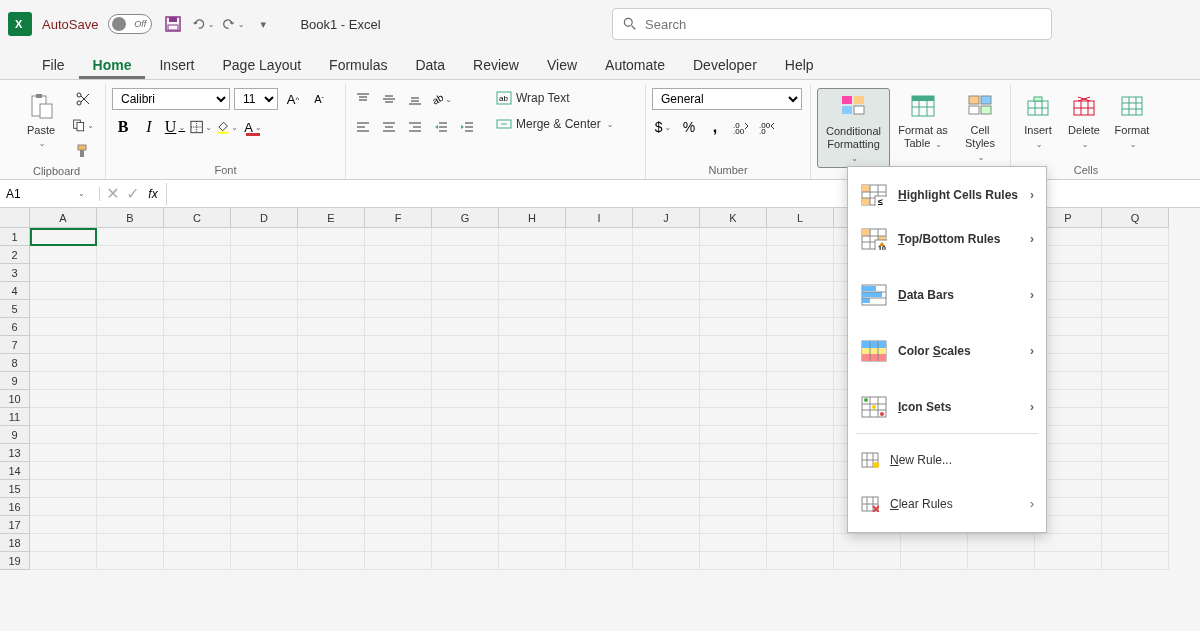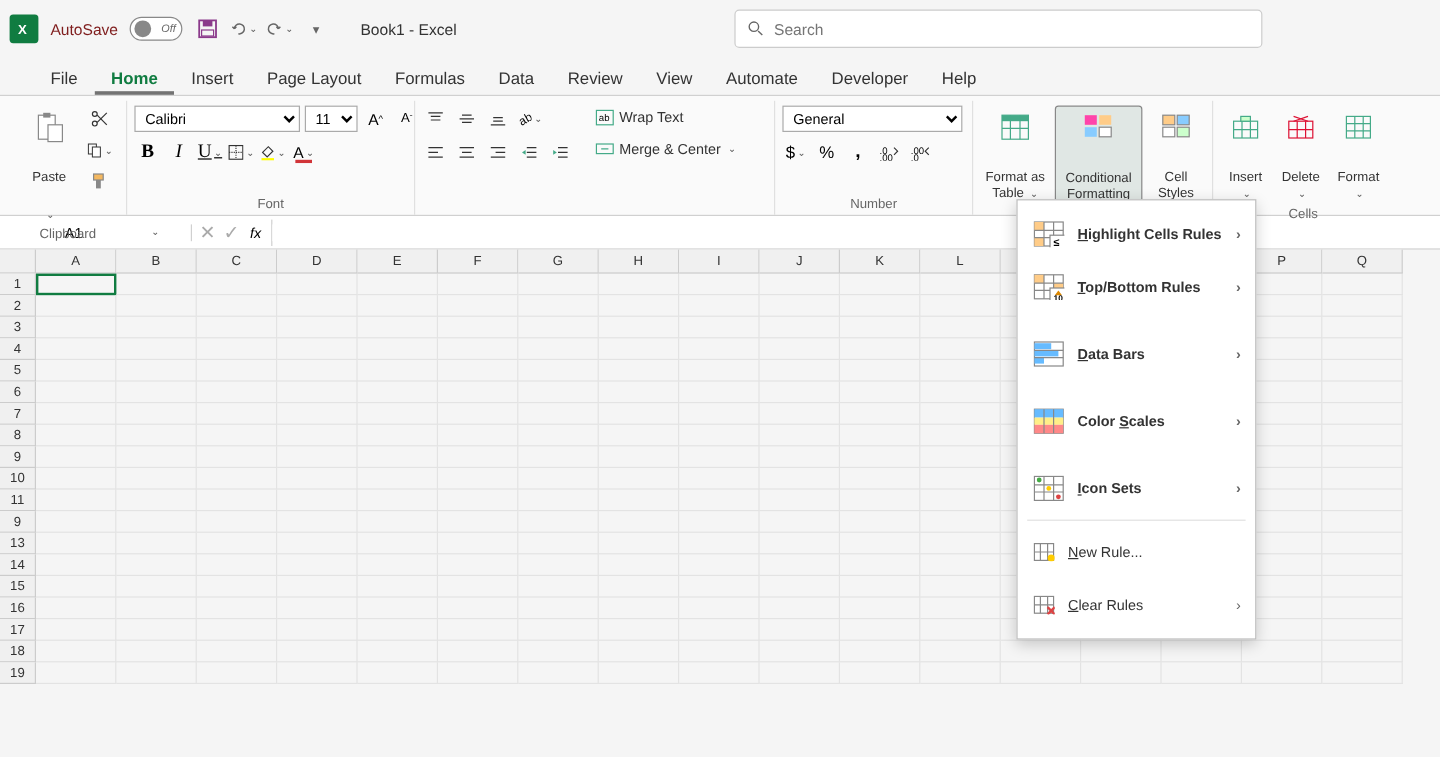--- a/index.html
+++ b/index.html
@@ -23,33 +23,33 @@
 .tabs { display:flex; gap:0; padding:0 28px; height:32px; align-items:flex-end; border-bottom:1px solid #d0d0d0; background:#f5f5f5;}
 .tab { padding:6px 14px; font-size:14px; color:#333; cursor:pointer; }
 .tab.active { border-bottom:3px solid #737373; color:#107c41; font-weight:600; padding-bottom:3px;}
 
 
 .ribbon { display:flex; height:100px; background:#fafafa; border-bottom:1px solid #d0d0d0; padding:4px 8px 0 8px; }
 .group { display:flex; flex-direction:column; border-right:1px solid #e0e0e0; padding:0 6px; }
 .group-body { flex:1; display:flex; gap:4px; align-items:flex-start; padding-top:4px;}
 .group-label { font-size:11px; color:#666; text-align:center; padding:3px 0; position:relative; }
 
-.vbtn { display:flex; flex-direction:column; align-items:center; gap:20px; padding:2px 4px; cursor:pointer; border-radius:3px; min-width:54px;}
+.vbtn { display:flex; flex-direction:column; align-items:center; gap:2px; padding:2px 4px; cursor:pointer; border-radius:3px; min-width:54px;}
 .vbtn.active { background:#e0e7e4; border:1px solid #888; }
 .vbtn-lbl { font-size:11px; color:#333; text-align:center; line-height:1.2; }
 .ico-lg { width:32px; height:32px; display:flex; align-items:center; justify-content:center;}
 .row { display:flex; gap:4px; align-items:center; }
 .col { display:flex; flex-direction:column; gap:4px; }
 .sbtn { width:22px; height:22px; display:flex; align-items:center; justify-content:center; cursor:pointer; border-radius:2px;}
 .combo { height:22px; border:1px solid #aaa; background:#fff; font-size:12px; padding:0 4px;}
 .btn-txt { font-size:12px; color:#333; padding:2px 6px; cursor:pointer; display:flex; align-items:center; gap:4px;}
 
 
 .formula-bar { display:flex; height:28px; background:#fff; border-bottom:1px solid #d0d0d0; align-items:center; }
-.name-box { width:112px; border-right:1px solid #d0d0d0; padding:0 6px; display:flex; align-items:center; font-size:12px;margin-left:48px;}
+.name-box { width:100px; border-right:1px solid #d0d0d0; padding:0 6px; display:flex; align-items:center; font-size:12px;}
 .name-box input { border:none; outline:none; width:70px; font-size:12px; }
 .fb-btns { display:flex; gap:2px; padding:0 4px; border-right:1px solid #d0d0d0; }
 .fb-input { flex:1; border:none; outline:none; padding:0 8px; font-size:12px;}
 .corner { width:30px; height:20px; background:#f0f0f0; border-right:1px solid #ccc; border-bottom:1px solid #ccc; }
 .col-headers { display:flex; height:20px; }
 .ch { width:67px; background:#f0f0f0; border-right:1px solid #ccc; border-bottom:1px solid #ccc; font-size:11px; color:#333; text-align:center; line-height:20px; }
 .rows { display:flex; flex-direction:column; }
 .rh { width:30px; height:18px; background:#f0f0f0; border-right:1px solid #ccc; border-bottom:1px solid #ccc; font-size:11px; color:#333; text-align:center; line-height:18px;}
 .cells-row { display:flex; height:18px; }
 .cell { width:67px; height:18px; border-right:1px solid #e3e3e3; border-bottom:1px solid #e3e3e3; }
@@ -169,21 +169,21 @@
             </svg>
           </div>
       </div>
     </div>
     <div class="group-label">Clipboard</div>
   </div>
 
   <div class="group" style="width:240px">
     <div class="group-body col" style="gap:6px">
       <div class="row">
-        <select class="combo" style="width:138px"><option>Calibri</option></select>
+        <select class="combo" style="width:118px"><option>Calibri</option></select>
         <select class="combo" style="width:44px"><option>11</option></select>
         <div class="sbtn" style="font-size:13px">A<sup style="font-size:8px">^</sup></div>
         <div class="sbtn" style="font-size:11px">A<sup style="font-size:7px">ˇ</sup></div>
       </div>
       <div class="row">
         <div class="sbtn" style="font-weight:bold;font-family:serif">B</div>
         <div class="sbtn" style="font-style:italic;font-family:serif">I</div>
         <div class="sbtn" style="text-decoration:underline;font-family:serif">U<span class="chev">⌄</span></div>
         <div class="sbtn">
             <svg width="14" height="14" viewBox="0 0 14 14">
@@ -325,42 +325,42 @@
               <path d="M15 3 L12 6 L15 9" fill="none" stroke="#333"></path>
             </svg>
           </div>
       </div>
     </div>
     <div class="group-label">Number</div>
   </div>
 
   <div class="group" style="width:200px">
     <div class="group-body">
+      <div class="vbtn active" style="min-width:70px">
+        <div class="ico-lg">
+            <svg width="28" height="26">
+              <rect x="2" y="2" width="10" height="8" fill="#f4a"></rect>
+              <rect x="14" y="2" width="10" height="8" fill="#fc8"></rect>
+              <rect x="2" y="12" width="10" height="8" fill="#8cf"></rect>
+              <rect x="14" y="12" width="10" height="8" fill="#fff" stroke="#888"></rect>
+            </svg>
+          </div>
+        <span class="vbtn-lbl"><span>Conditional Formatting</span> <span class="chev">⌄</span></span>
+      </div>
       <div class="vbtn" style="min-width:58px">
         <div class="ico-lg">
             <svg width="26" height="24">
               <rect x="2" y="2" width="22" height="20" fill="none" stroke="#4a8"></rect>
               <rect x="2" y="2" width="22" height="5" fill="#4a8"></rect>
               <line x1="9" y1="2" x2="9" y2="22" stroke="#4a8"></line>
               <line x1="17" y1="2" x2="17" y2="22" stroke="#4a8"></line>
               <line x1="2" y1="13" x2="24" y2="13" stroke="#4a8"></line>
             </svg>
           </div>
         <span class="vbtn-lbl"><span>Format as Table</span> <span class="chev">⌄</span></span>
-      </div>
-      <div class="vbtn active" style="min-width:70px">
-        <div class="ico-lg">
-            <svg width="28" height="26">
-              <rect x="2" y="2" width="10" height="8" fill="#f4a"></rect>
-              <rect x="14" y="2" width="10" height="8" fill="#fc8"></rect>
-              <rect x="2" y="12" width="10" height="8" fill="#8cf"></rect>
-              <rect x="14" y="12" width="10" height="8" fill="#fff" stroke="#888"></rect>
-            </svg>
-          </div>
-        <span class="vbtn-lbl"><span>Conditional Formatting</span> <span class="chev">⌄</span></span>
       </div>
       <div class="vbtn" style="min-width:48px">
         <div class="ico-lg">
             <svg width="26" height="24">
               <rect x="2" y="2" width="10" height="8" fill="#fc8" stroke="#888"></rect>
               <rect x="14" y="2" width="10" height="8" fill="#8cf" stroke="#888"></rect>
               <rect x="2" y="12" width="10" height="8" fill="#fff" stroke="#888"></rect>
               <rect x="14" y="12" width="10" height="8" fill="#cfc" stroke="#888"></rect>
             </svg>
           </div>

